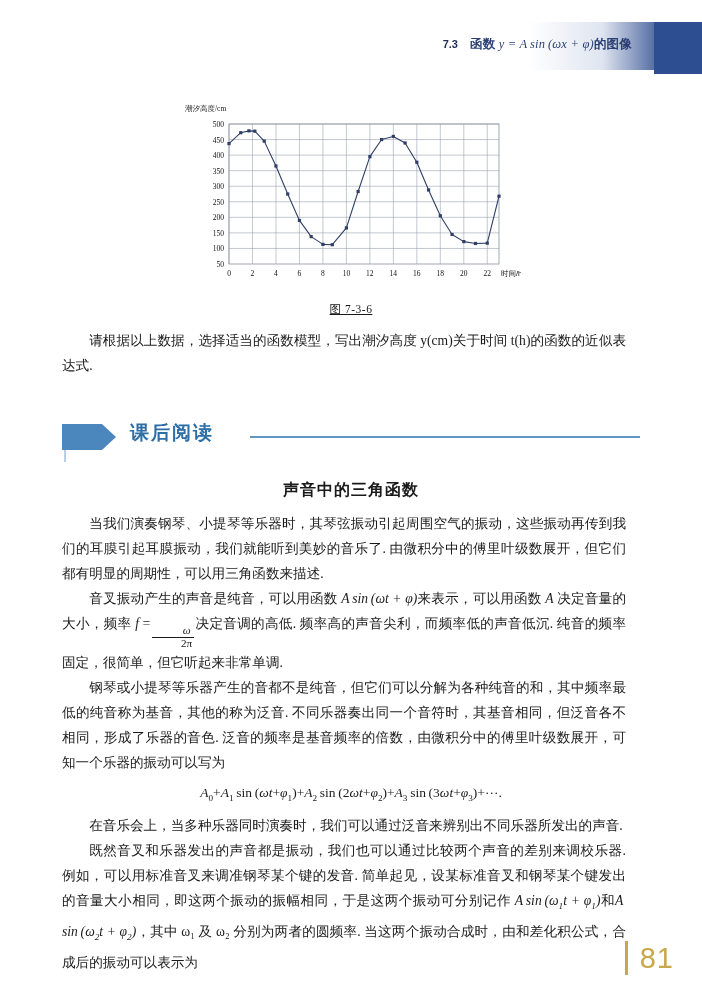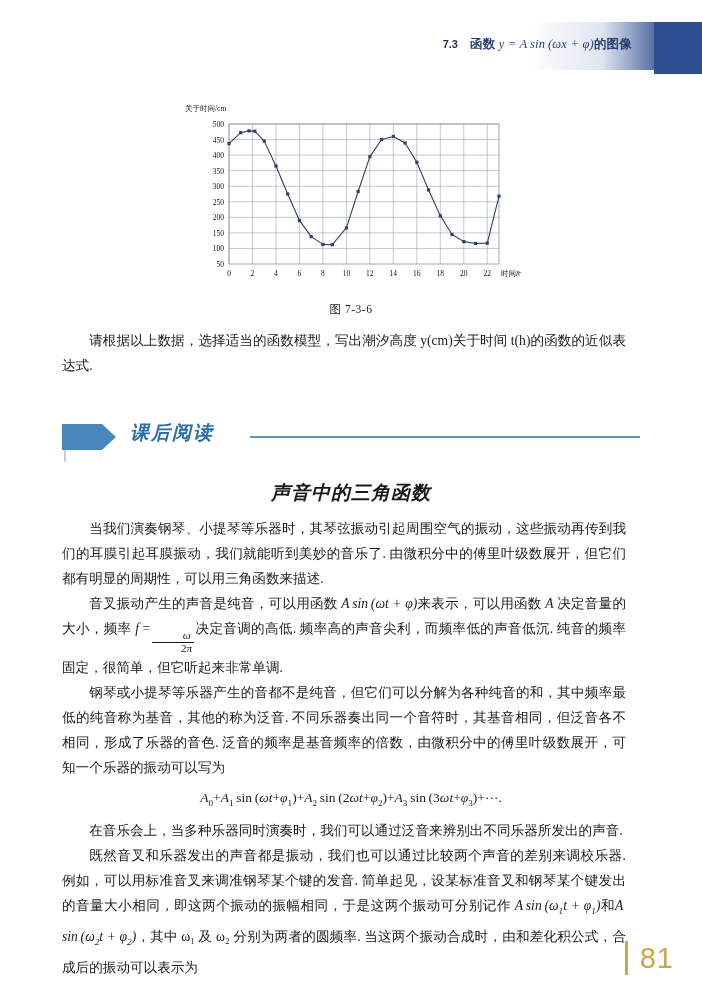--- a/index.html
+++ b/index.html
@@ -87,20 +87,21 @@
   .chart-svg {
     position: absolute;
     left: 0;
     top: 12px;
   }
   .fig-caption {
     text-align: center;
     font-size: 11.5px;
     margin-top: 3px;
     letter-spacing: 0.5px;
+    text-decoration: underline;
   }
 
   
   .content {
     position: absolute;
     top: 328px;
     left: 62px;
     width: 578px;
   }
   p.para {
@@ -129,47 +130,45 @@
   }
   .banner-label {
     position: absolute;
     left: 68px;
     top: 2px;
     font-size: 19px;
     font-weight: bold;
     color: #2e6ea6;
     letter-spacing: 2px;
     font-family: "Liberation Sans", sans-serif;
-    font-style: italic;
   }
   .banner-rule {
     position: absolute;
     left: 188px;
     right: 0;
     top: 18px;
     height: 2px;
     background: #5f96c6;
   }
   .banner-tick {
     position: absolute;
     left: 2px;
     top: 32px;
     width: 2px;
     height: 12px;
     background: #b9cfe3;
   }
 
   .reading-title {
     text-align: center;
-    font-size: 19px;
+    font-size: 16px;
     font-weight: bold;
     font-family: "Liberation Sans", sans-serif;
     letter-spacing: 1px;
     margin: 18px 0 10px 0;
-    font-style: italic;
   }
 
   .formula-line {
     text-align: center;
     font-size: 13.5px;
     line-height: 28px;
     margin: 4px 0 2px 0;
     font-family: Liberation Serif, serif;
   }
   .mi { font-style: italic; }
@@ -214,21 +213,21 @@
   <div class="header-band"></div>
   <div class="header-band-solid"></div>
   <div class="header-text">
     <span class="header-num">7.3</span>
     <span class="header-title"><span>函数</span>&nbsp;<span class="mi"><span class="mi">y</span> = <span class="mi">A</span> sin (<span class="mi">ωx</span> + <span class="mi">φ</span>)</span><span>的图像</span></span>
   </div>
 </div>
 
 <div class="figure-block">
   <div class="chart-wrap">
-    <div class="y-axis-title">关于时间/cm</div>
+    <div class="y-axis-title">潮汐高度/cm</div>
     <svg class="chart-svg" id="chart" width="340" height="180">
         <line x1="48" y1="132.44444444444446" x2="318" y2="132.44444444444446" stroke="#9aa3b0" stroke-width="0.6"></line>
         <line x1="48" y1="116.88888888888889" x2="318" y2="116.88888888888889" stroke="#9aa3b0" stroke-width="0.6"></line>
         <line x1="48" y1="101.33333333333334" x2="318" y2="101.33333333333334" stroke="#9aa3b0" stroke-width="0.6"></line>
         <line x1="48" y1="85.77777777777777" x2="318" y2="85.77777777777777" stroke="#9aa3b0" stroke-width="0.6"></line>
         <line x1="48" y1="70.22222222222221" x2="318" y2="70.22222222222221" stroke="#9aa3b0" stroke-width="0.6"></line>
         <line x1="48" y1="54.66666666666667" x2="318" y2="54.66666666666667" stroke="#9aa3b0" stroke-width="0.6"></line>
         <line x1="48" y1="39.111111111111114" x2="318" y2="39.111111111111114" stroke="#9aa3b0" stroke-width="0.6"></line>
         <line x1="48" y1="23.555555555555557" x2="318" y2="23.555555555555557" stroke="#9aa3b0" stroke-width="0.6"></line>
         <line x1="48" y1="8" x2="318" y2="8" stroke="#9aa3b0" stroke-width="0.6"></line>

